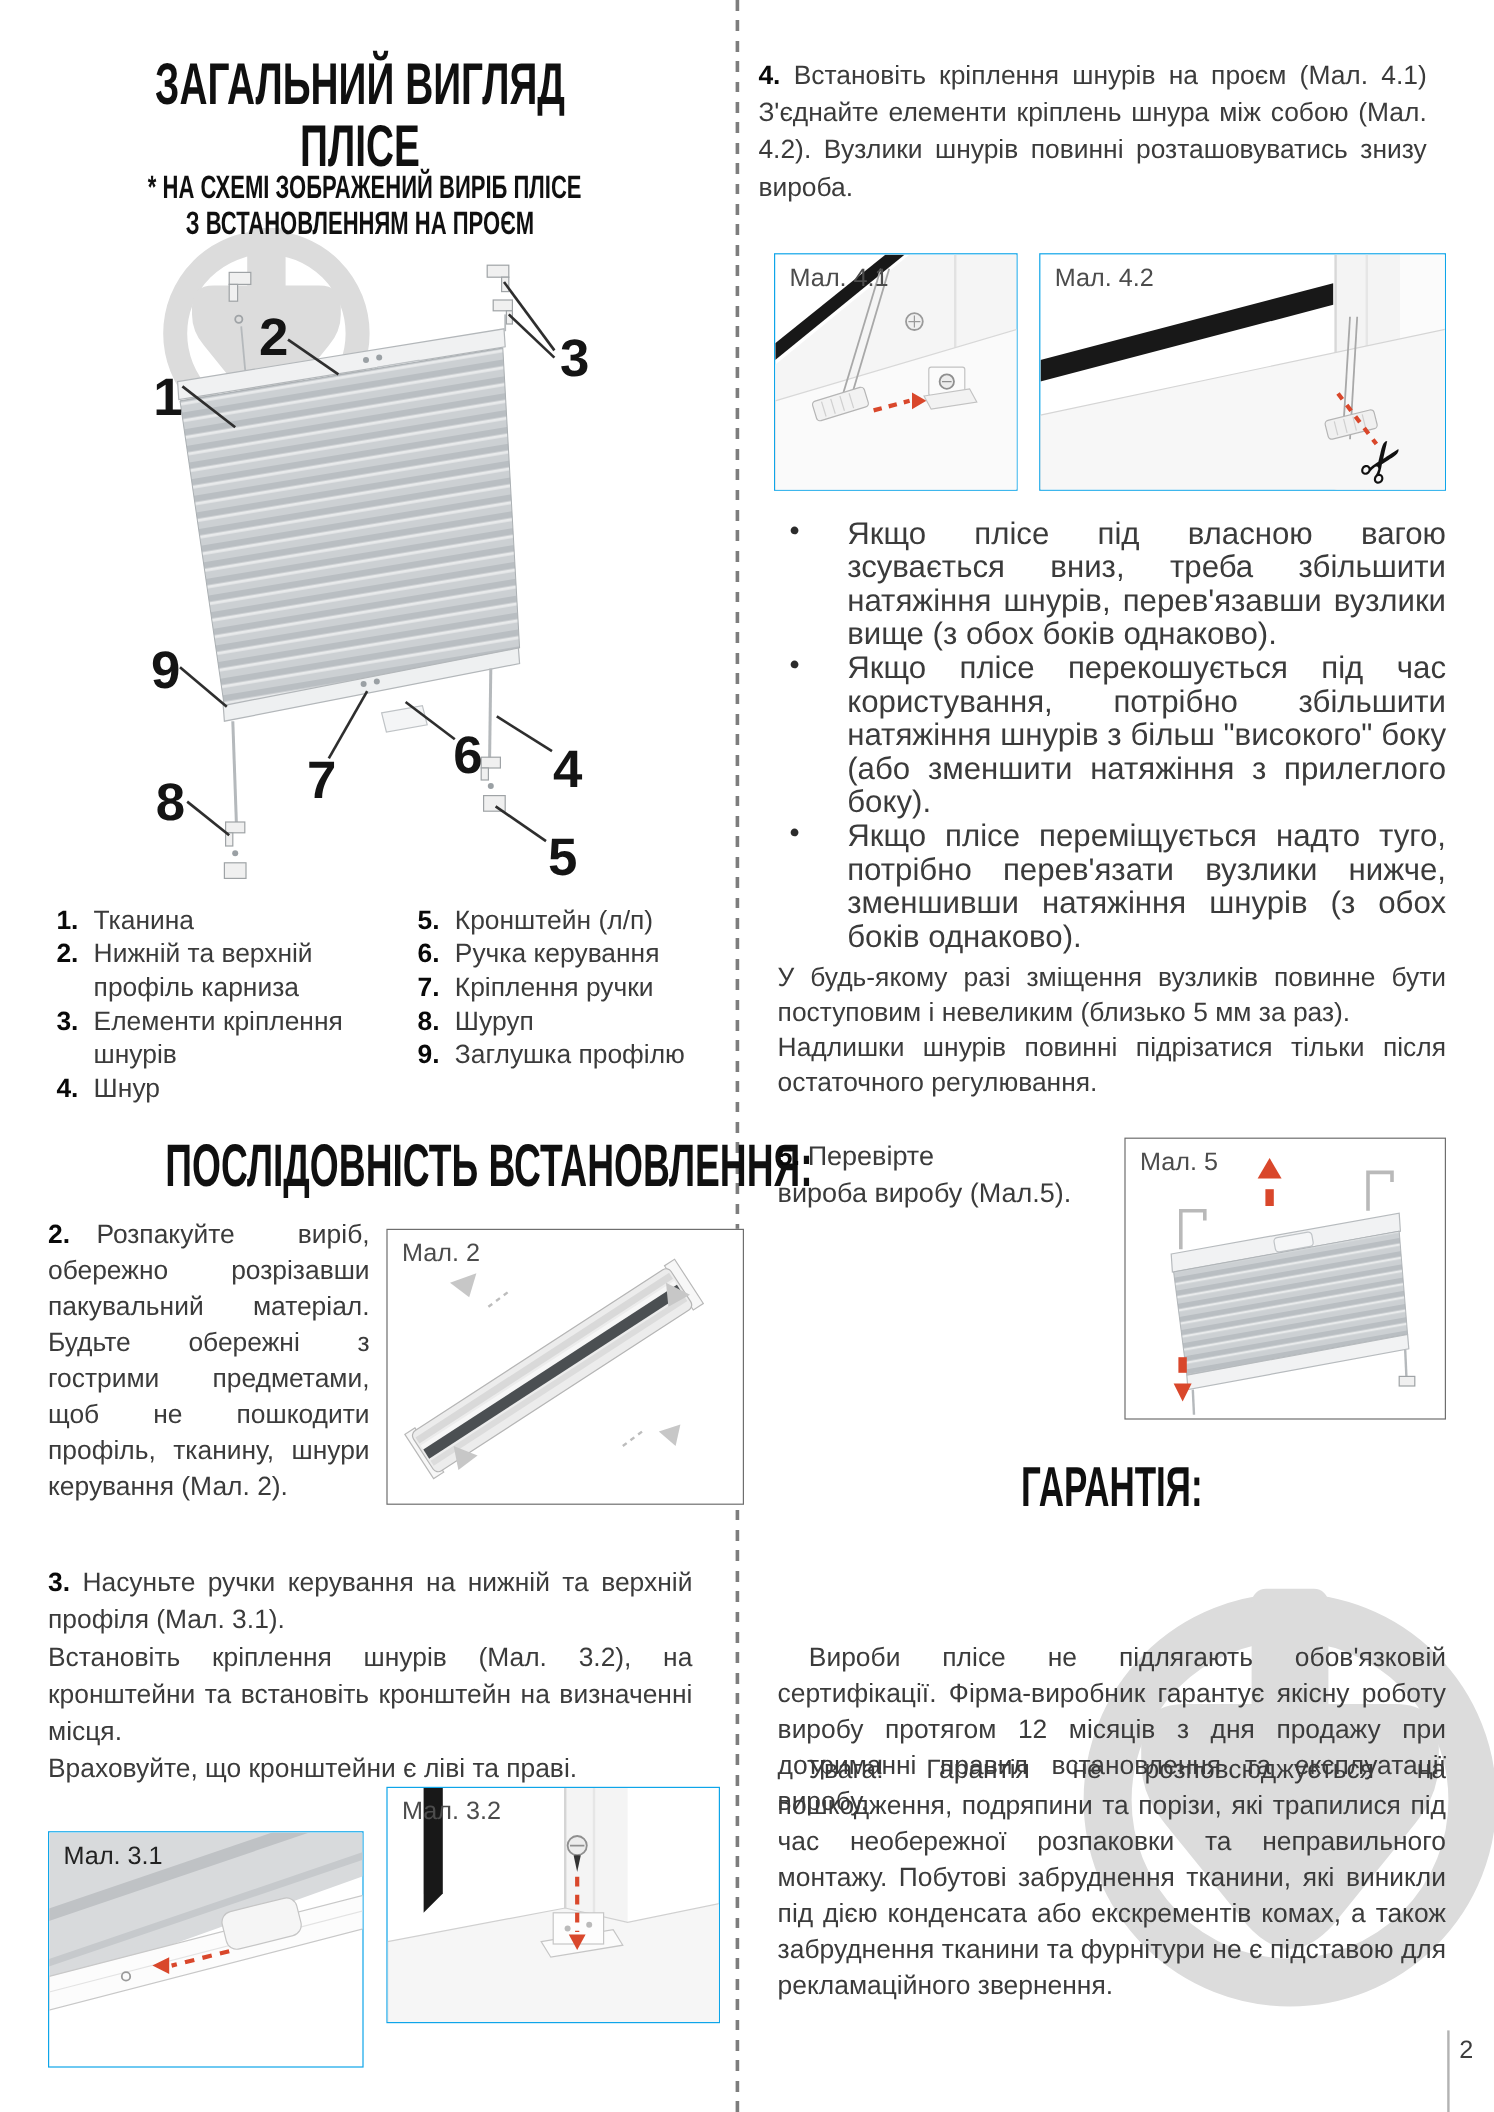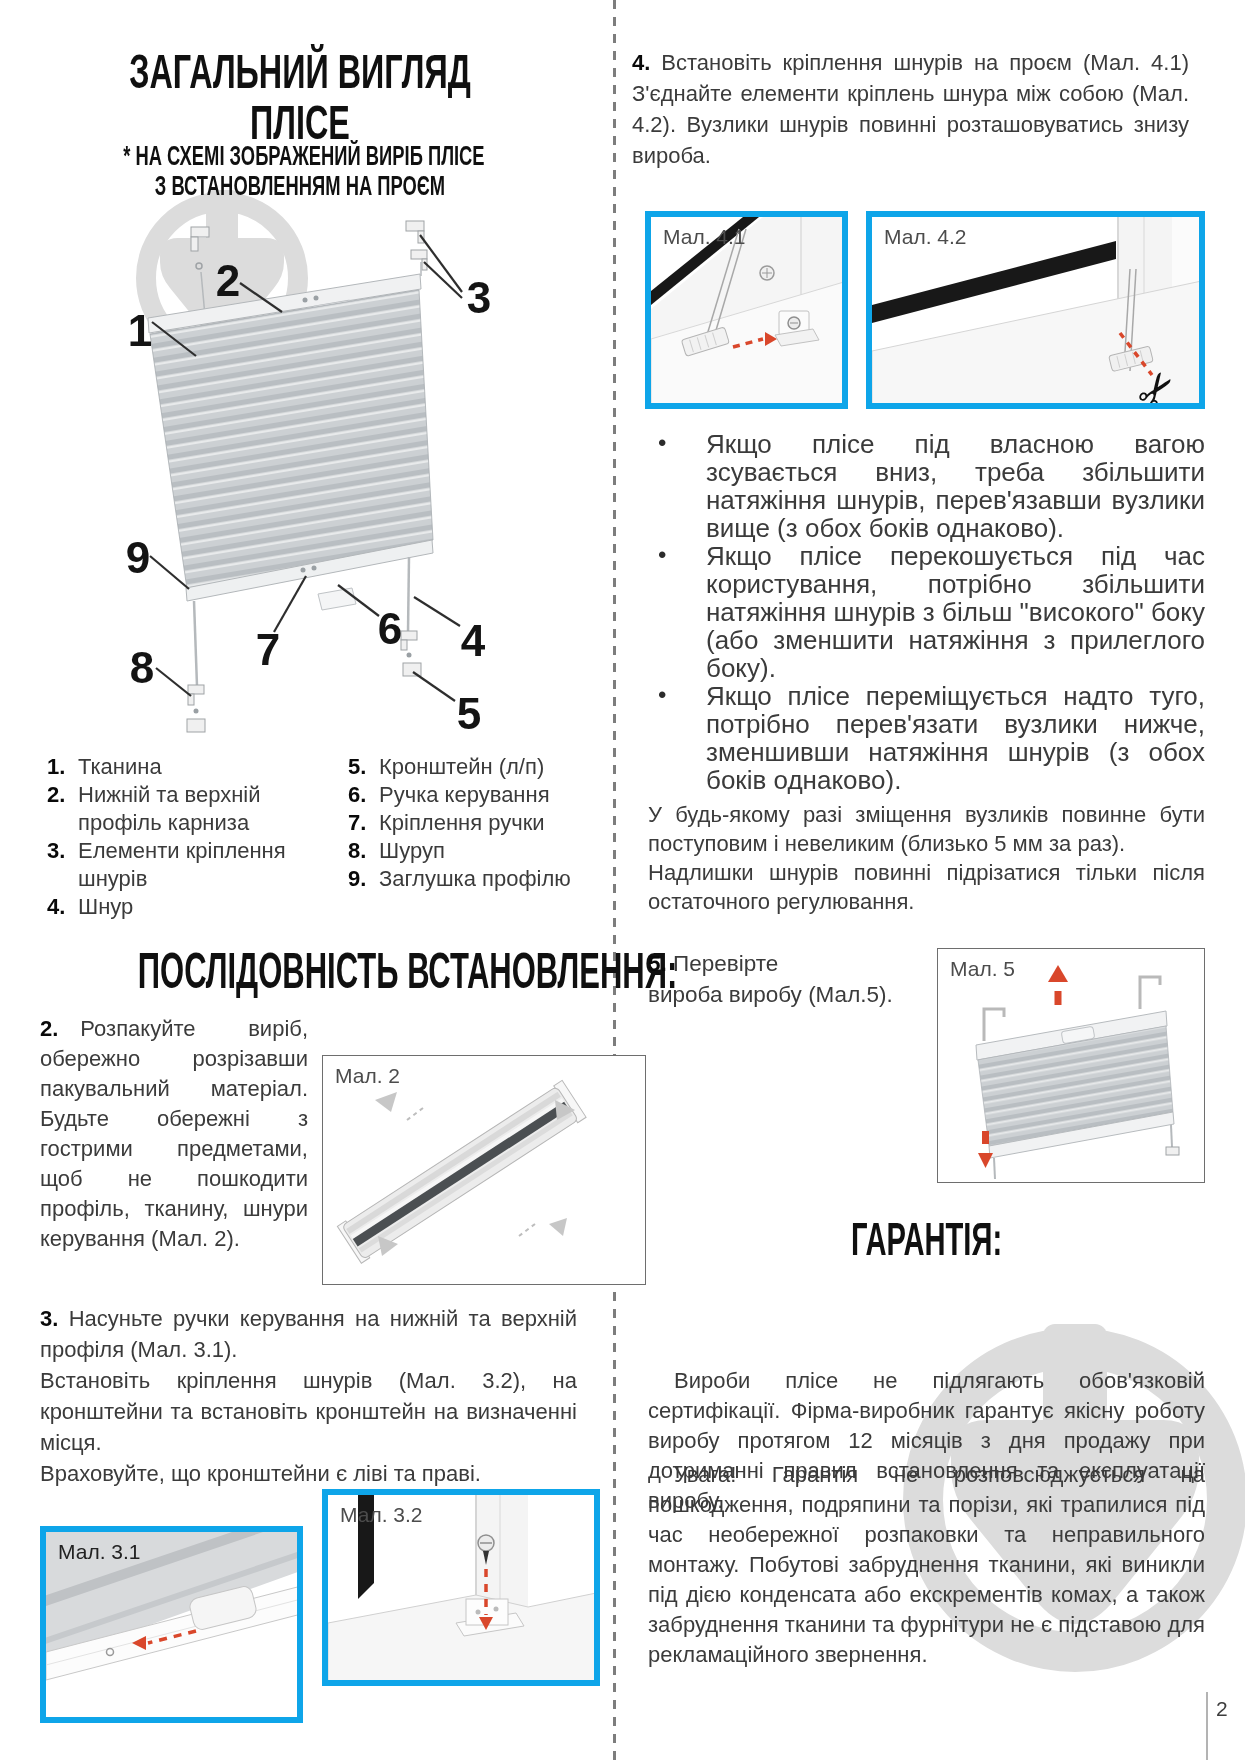--- a/index.html
+++ b/index.html
@@ -23,21 +23,21 @@
   p{margin:0;}
   b{color:#090909;font-weight:700;}
   
   .leg-item{position:relative;padding-left:31px;font-size:22px;line-height:28px;margin-bottom:0;}
   .leg-item b{position:absolute;left:0;top:0;}
   
   .bullet{position:relative;padding-left:58px;font-size:26px;line-height:28px;text-align:justify;}
   .bullet::before{content:"•";position:absolute;left:10px;top:-1px;color:#2b2b2b;font-size:24px;}
   
   .figbox{position:absolute;background:#fff;overflow:hidden;box-sizing:border-box;}
-  .bd-dark{border:6px solid #0ea5e9;}
+  .bd-dark{border:1px solid #0ea5e9;}
   .bd-gray{border:1.5px solid #6e6e6e;padding-left:28px;}
   .figlabel{position:absolute;top:8px;left:12px;font-size:21px;color:#4c4c4c;z-index:3;}
   .figbox svg{position:absolute;left:0;top:0;}
   
   #divider{position:absolute;left:613px;top:0;width:3px;height:1760px;
     background:repeating-linear-gradient(to bottom,#7d7d7d 0 9px,transparent 9px 17px);}
   #pageline{position:absolute;left:1206px;top:1692px;width:2px;height:68px;background:#b3b3b3;}
   #pagenum{position:absolute;left:1216px;top:1697px;font-size:21px;color:#3d3d3d;}
   svg text.dn{font-family:"Liberation Sans",sans-serif;font-weight:800;font-size:44px;fill:#141414;}
 </style>
@@ -155,21 +155,21 @@
     <div class="leg-item"><b>8.</b><span>Шуруп</span></div>
     <div class="leg-item"><b>9.</b><span>Заглушка профілю</span></div>
   </div>
 
   <div class="abs z2 h-cond sect" style="left:38px;top:945px;width:525px;">ПОСЛІДОВНІСТЬ ВСТАНОВЛЕННЯ:</div>
 
   <div class="abs z2 body just" style="left:40px;top:1014px;width:268px;">
     <b>2.</b> <span>Розпакуйте виріб, обережно розрізавши пакувальний матеріал. Будьте обережні з гострими предметами, щоб не пошкодити профіль, тканину, шнури керування (Мал. 2).</span>
   </div>
 
-  <div class="figbox bd-gray" style="left:322px;top:1055px;width:324px;height:230px;z-index:2;">
+  <div class="figbox bd-gray" style="left:322px;top:1024px;width:298px;height:230px;z-index:2;">
     <div class="figlabel">Мал. 2</div>
     <svg width="278" height="230" viewBox="0 0 278 230">
       <g transform="rotate(-33 139 118)">
         <rect x="6" y="94" width="10" height="44" fill="#f7f7f7" stroke="#b8b8b8"></rect>
         <rect x="264" y="94" width="10" height="44" fill="#f7f7f7" stroke="#b8b8b8"></rect>
         <rect x="10" y="96" width="256" height="40" rx="5" fill="#ececec" stroke="#b5b5b5"></rect>
         <rect x="12" y="101" width="252" height="6" fill="#d9d9d9"></rect>
         <rect x="12" y="109" width="252" height="4" fill="#f6f6f6"></rect>
         <rect x="12" y="113" width="252" height="9" fill="#4b4f52"></rect>
         <rect x="12" y="124" width="252" height="5" fill="#dcdcdc"></rect>

